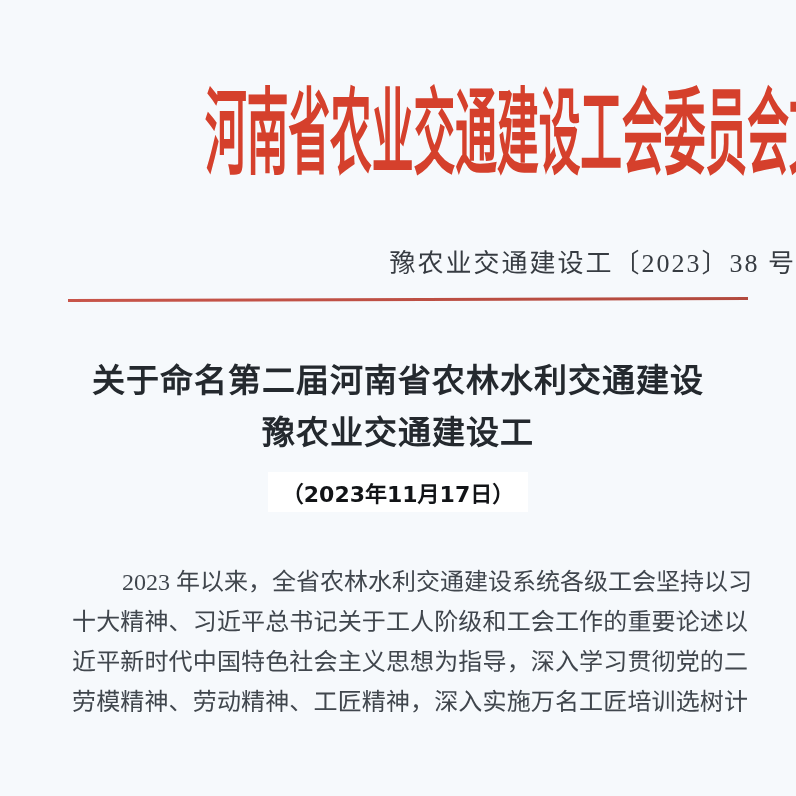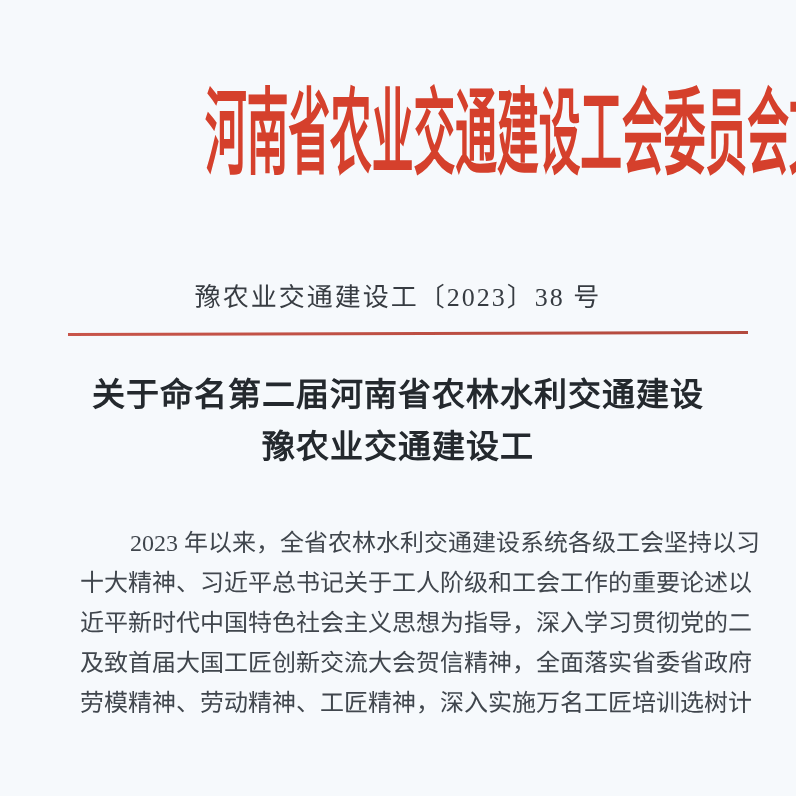--- a/index.html
+++ b/index.html
@@ -34,40 +34,40 @@
     white-space: nowrap;
     font-size: 86px;
     font-weight: bold;
     color: var(--header-red);
     transform: scale(0.485, 1.1);
     transform-origin: 50% 50%;
   }
 
   
   .doc-number {
-    margin-top: 100px;
+    margin-top: 66px;
     line-height: 32px;
-    text-align: center;
+    text-align: right;
     font-size: 26px;
     letter-spacing: 2px;
     color: var(--meta-text);
   }
 
   
   .red-divider {
     width: 680px;
     height: 3px;
     margin: 18px 48px 0 68px;
     background: linear-gradient(to right, #c8554a, #b24a3e);
     transform: rotate(-0.15deg);
   }
 
   
   .title {
-    margin-top: 34px;
+    margin-top: 54px;
     text-align: center;
     font-size: 33px;
     font-weight: bold;
     line-height: 52px;
     letter-spacing: 1px;
     color: var(--title-text);
   }
   .title .t-line { display: block; }
 
   
@@ -86,42 +86,43 @@
   .body-text {
     margin: 50px 48px 0 72px;
     font-size: 24px;
     line-height: 40px;
     color: var(--body-text);
   }
   .body-line {
     text-align: justify;
     text-align-last: justify;
     white-space: nowrap;
-    margin-left: 8px;
   }
   .body-line.indent { text-indent: 50px; }
 </style>
 </head>
 <body>
 
 <div class="page">
 
   <div class="red-header">河南省农业交通建设工会委员会文件</div>
 
   <div class="doc-number">豫农业交通建设工〔2023〕38 号</div>
 
   <div class="red-divider"></div>
 
   <h1 class="title">
     <span class="t-line">关于命名第二届河南省农林水利交通建设</span>
     <span class="t-line">豫农业交通建设工</span>
   </h1>
 
+  <div class="date-row">
+    <span class="date-box">（2023年11月17日）</span>
+  </div>
 
   <div class="body-text">
     <div class="body-line indent">2023 年以来，全省农林水利交通建设系统各级工会坚持以习</div>
     <div class="body-line">十大精神、习近平总书记关于工人阶级和工会工作的重要论述以</div>
     <div class="body-line">近平新时代中国特色社会主义思想为指导，深入学习贯彻党的二</div>
-    <div class="body-line">及致首届大国工匠创新交流大会贺信精神，全面落实省委省政府</div>
     <div class="body-line">劳模精神、劳动精神、工匠精神，深入实施万名工匠培训选树计</div>
   </div>
 
 </div>
 
 </body></html>

